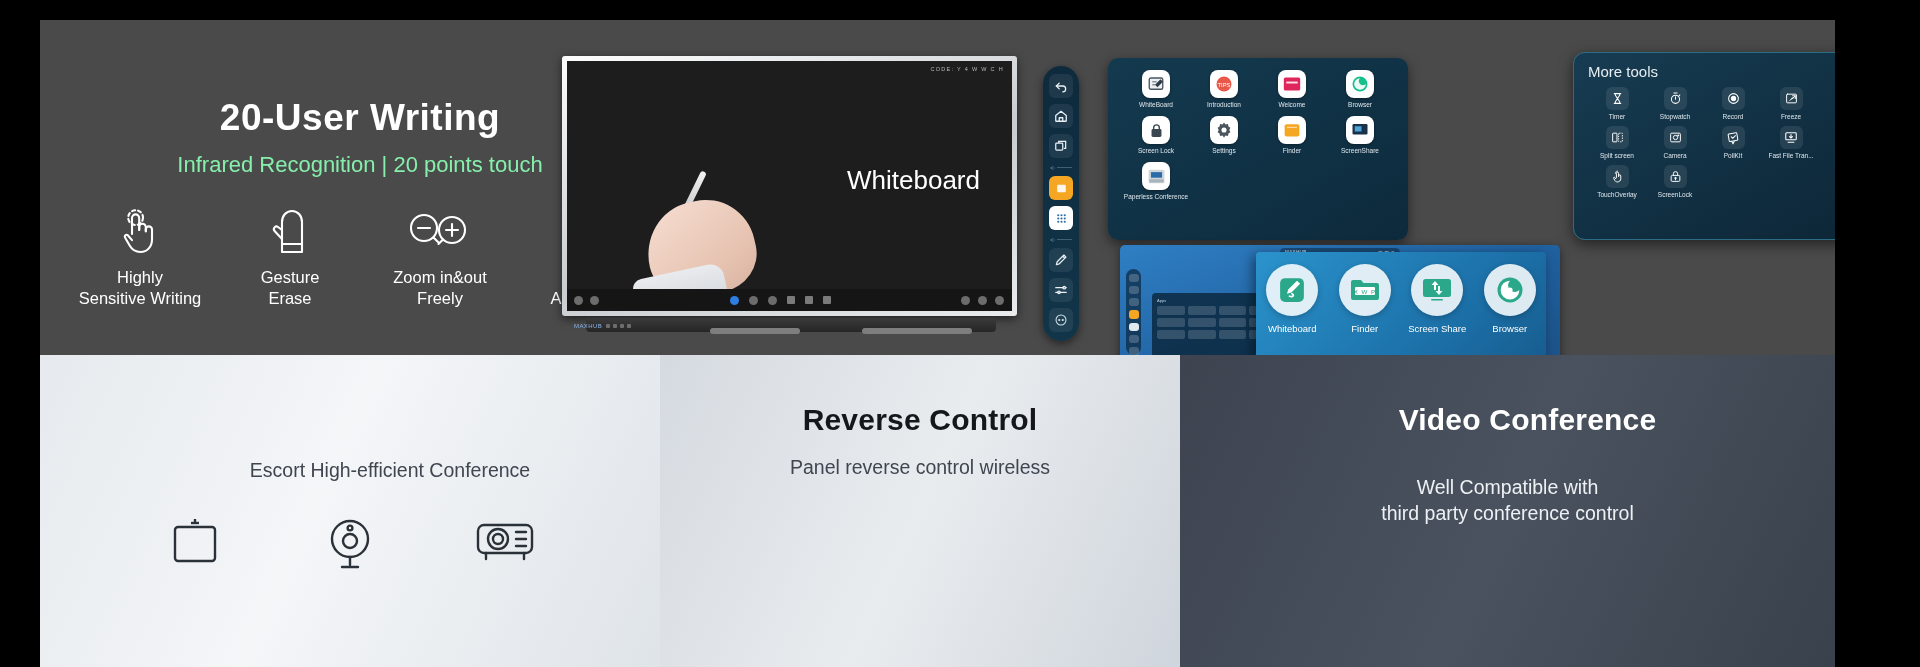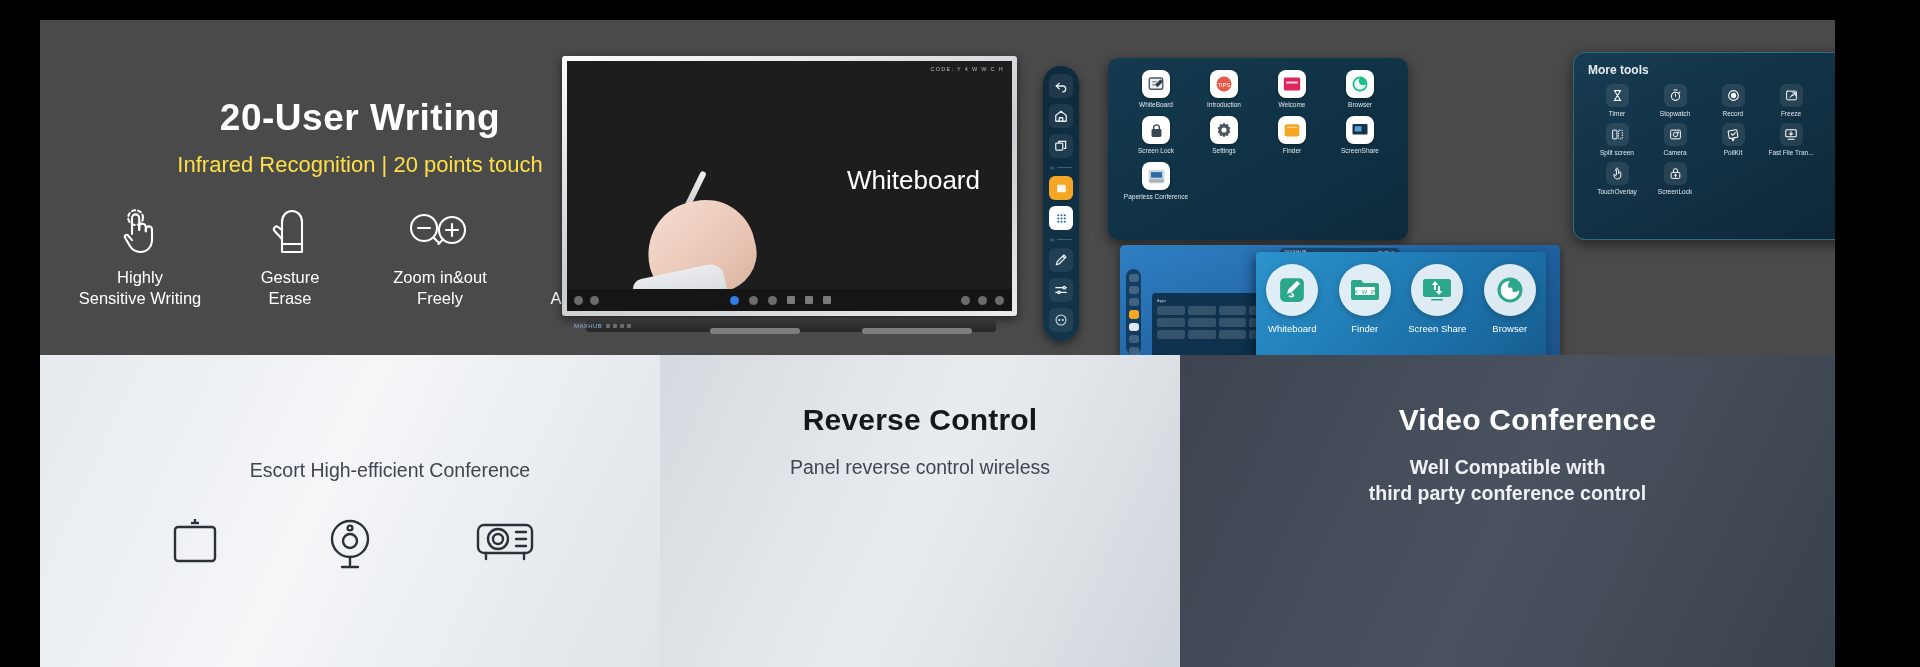--- a/index.html
+++ b/index.html
@@ -14,21 +14,21 @@
     background: #4a4a4a;
     overflow: hidden;
   }
   .hero-left { position: absolute; left: 0; top: 17px; width: 640px; height: 100%; }
   .hero-title {
     position: absolute; left: 0; top: 60px; width: 640px; text-align: center;
     color: #fff; font-size: 37px; font-weight: bold; letter-spacing: .5px;
   }
   .hero-sub {
     position: absolute; left: 0; top: 115px; width: 640px; text-align: center;
-    color: #fde047; font-size: 22px; font-weight: 500;
+    color: #86efac; font-size: 22px; font-weight: 500;
   }
   .feat-row {
     position: absolute; left: 30px; top: 168px; width: 590px;
     display: flex; justify-content: space-between;
   }
   .feat { width: 140px; text-align: center; color: #fff; }
   .feat-ic { height: 54px; display: flex; align-items: center; justify-content: center; }
   .feat-ic svg { display: block; }
   .feat-label { margin-top: 8px; font-size: 16.5px; line-height: 1.25; font-weight: 500; }
 
@@ -137,21 +137,21 @@
   .app-name { margin-top: 3px; color: #dfe7ec; font-size: 6.5px; }
 
   
   .tools-panel {
     position: absolute; left: 1533px; top: 32px; width: 320px; height: 188px;
     background: linear-gradient(150deg,#173c52,#0c2535);
     border: 1px solid #2c6d86; border-radius: 12px; padding: 10px 14px;
     box-shadow: 0 4px 14px rgba(0,0,0,.55);
   }
   .tools-head { display: flex; justify-content: space-between; align-items: center; }
-  .tools-title { color: #e7eef2; font-size: 12px; font-weight: bold; }
+  .tools-title { color: #e7eef2; font-size: 15px; }
   .tools-grid { margin-top: 7px; display: grid; grid-template-columns: repeat(5,1fr); row-gap: 6px; }
   .tool-cell { text-align: center; }
   .tool-ic {
     width: 23px; height: 23px; margin: 0 auto; border-radius: 6px;
     background: rgba(255,255,255,.09);
     display: flex; align-items: center; justify-content: center;
   }
   .tool-name { margin-top: 3px; color: #dfe8ee; font-size: 6.5px; }
 
   
@@ -223,21 +223,21 @@
     position: absolute; left: 0; width: 100%; text-align: center;
     font-size: 30px; font-weight: bold; letter-spacing: .2px;
   }
   .bp1 .bp-title, .bp2 .bp-title { color: #14171b; }
   .bp3 .bp-title { color: #fff; }
   .bp-sub {
     position: absolute; left: 0; width: 100%; text-align: center;
     font-size: 19.5px; line-height: 1.33;
   }
   .bp1 .bp-sub, .bp2 .bp-sub { color: #3f4650; }
-  .bp3 .bp-sub { color: #eef1f4; font-weight: 700; }
+  .bp3 .bp-sub { color: #eef1f4; font-weight: 400; margin-top: 20px; }
   .bp1 .bp-title { top: 52px; }
   .bp1 .bp-sub { top: 103px; margin-left: 40px; }
   .bp2 .bp-title { top: 48px; }
   .bp2 .bp-sub { top: 100px; }
   .bp3 .bp-title { top: 48px; margin-left: 20px; }
   .bp3 .bp-sub { top: 100px; }
   .bp-icons {
     position: absolute; left: 0; top: 160px; width: 100%;
     display: flex; justify-content: center; gap: 85px;
   }

